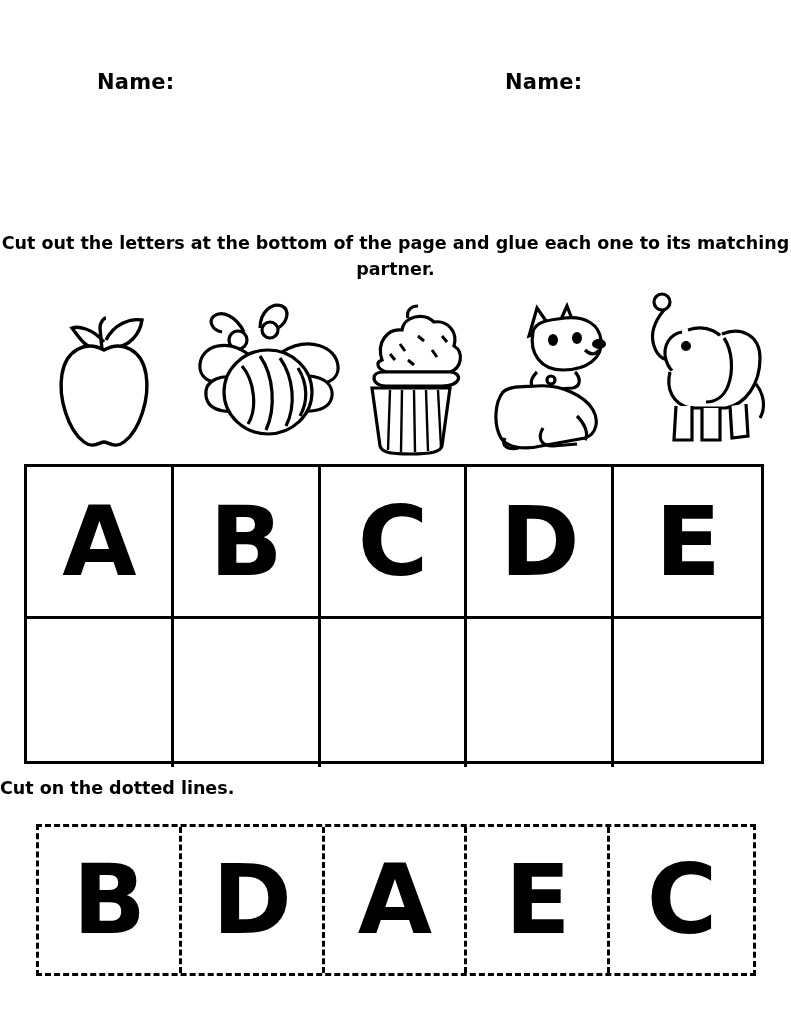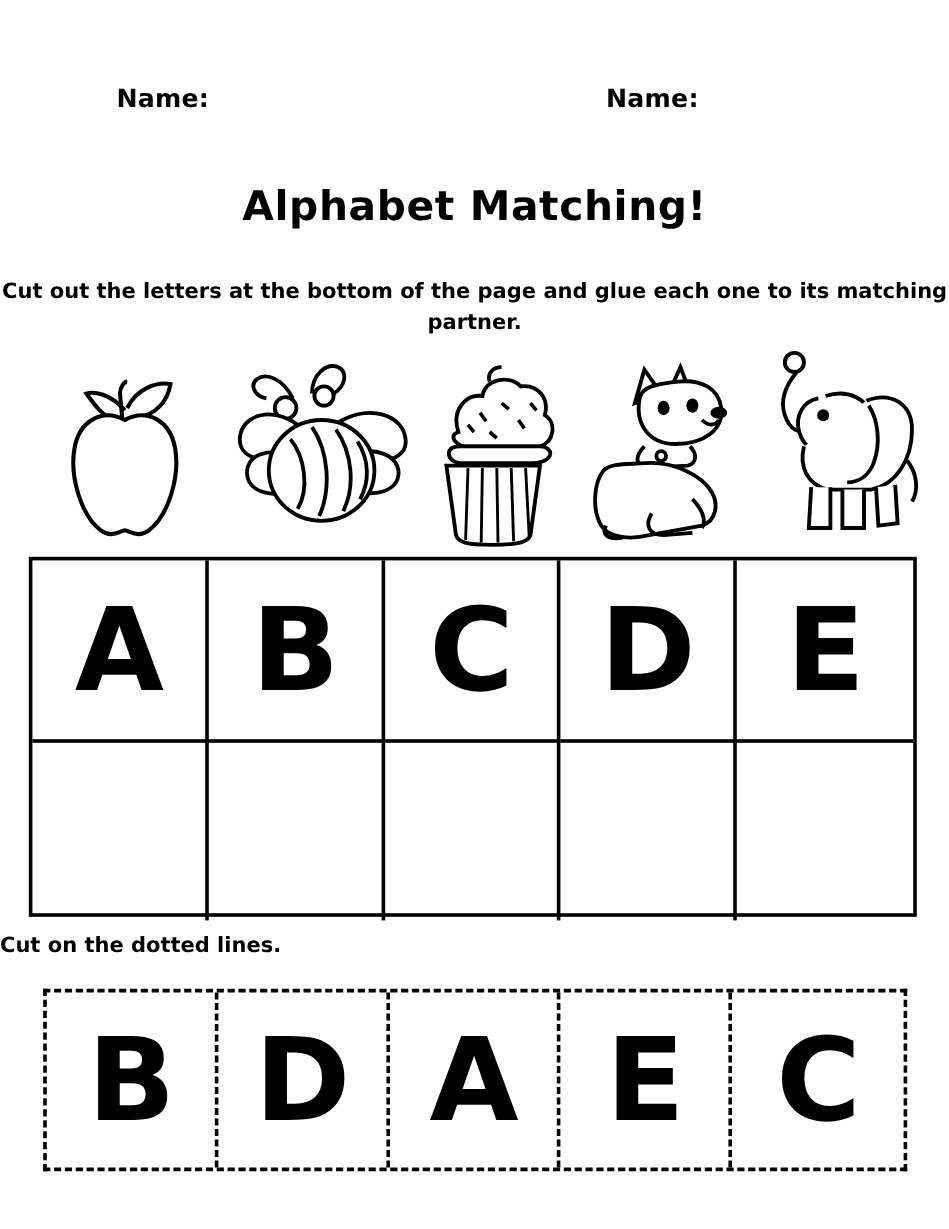--- a/index.html
+++ b/index.html
@@ -156,21 +156,20 @@
 </head>
 <body>
 
 <div class="page">
 
   <div class="field-row">
     <div class="field-label field-name">Name:</div>
     <div class="field-label field-date">Name:</div>
   </div>
 
-  <div class="title">Alphabet Matching!</div>
 
   <div class="instructions">
     <span>Cut out the letters at the bottom of the page and glue each one to its matching partner.</span>
   </div>
 
   <div class="pictures">
 
     <div class="pic" style="left:14px;">
       <svg width="128" height="172" viewBox="0 0 128 172" fill="none" stroke="#000" stroke-width="3.4">
         <path d="M64 54 C52 40 38 38 32 40 C38 48 44 58 56 62" fill="#fff"></path>

